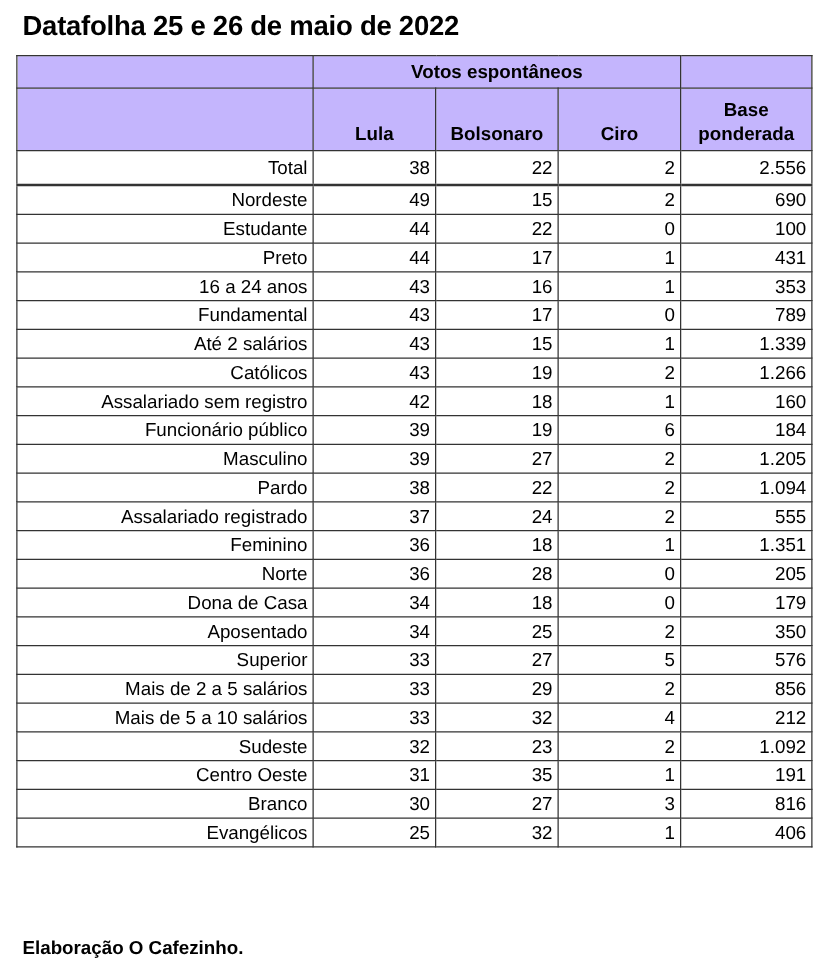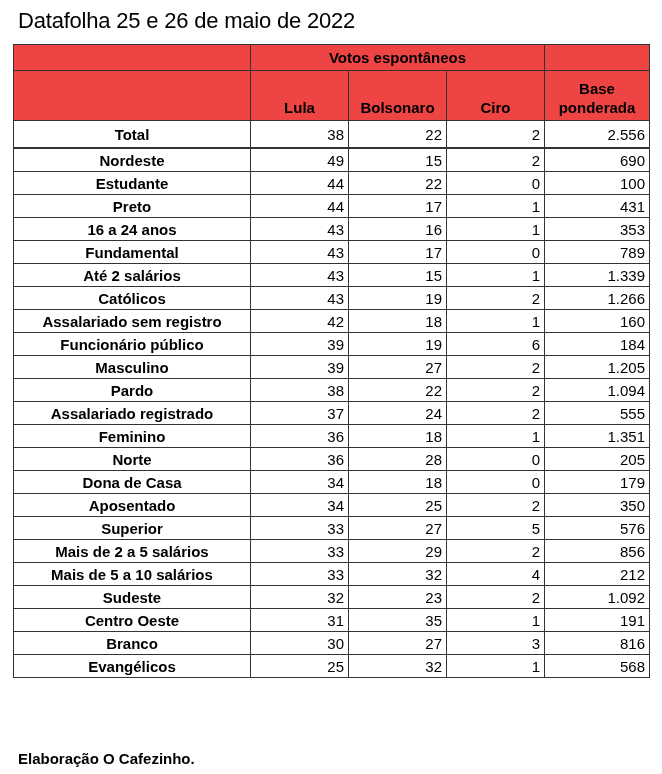--- a/index.html
+++ b/index.html
@@ -2,48 +2,48 @@
 <html><head>
   <meta charset="utf-8">
   <style>
     html, body { margin: 0; padding: 0; background: #ffffff; }
     body {
       width: 662px; height: 774px; position: relative; overflow: hidden;
       font-family: "Liberation Sans", sans-serif; color: #000;
     }
     .title {
       position: absolute; left: 18px; top: 8px;
-      font-size: 22px; font-weight: normal; letter-spacing: -0.2px;
+      font-size: 22px; font-weight: bold; letter-spacing: -0.2px;
     }
     table {
       position: absolute; left: 13px; top: 44px;
       border-collapse: collapse; table-layout: fixed;
       width: 636px;
     }
     col.c0 { width: 237px; }
     col.c1 { width: 98px; }
     col.c2 { width: 98px; }
     col.c3 { width: 98px; }
     col.c4 { width: 105px; }
     th, td {
       border: 1px solid #333;
       font-size: 15px;
       padding: 0 4px;
       overflow: hidden; white-space: nowrap;
     }
     thead th {
-      background: #ef4444;
+      background: #c4b5fd;
       font-weight: bold;
       text-align: center;
     }
     tr.h1 th { height: 25px; }
     tr.h2 th { height: 46px; vertical-align: bottom; padding-bottom: 3px; line-height: 19px; }
     tbody td { height: 22px; }
     tbody tr.total td { height: 26px; border-bottom: 2px solid #333; }
-    td.label { font-weight: bold; text-align: center; }
+    td.label { font-weight: normal; text-align: right; }
     td.num { text-align: right; }
     .footer {
       position: absolute; left: 18px; top: 750px;
       font-size: 15px; font-weight: bold; text-align: center;
     }
   </style>
 </head>
 <body>
 
 <div class="title">Datafolha 25 e 26 de maio de 2022</div>
@@ -233,18 +233,18 @@
         <td class="num">30</td>
         <td class="num">27</td>
         <td class="num">3</td>
         <td class="num">816</td>
       </tr>
       <tr>
         <td class="label">Evangélicos</td>
         <td class="num">25</td>
         <td class="num">32</td>
         <td class="num">1</td>
-        <td class="num">568</td>
+        <td class="num">406</td>
       </tr>
     </tbody>
 </table>
 
 <div class="footer">Elaboração O Cafezinho.</div>
 
 </body></html>

